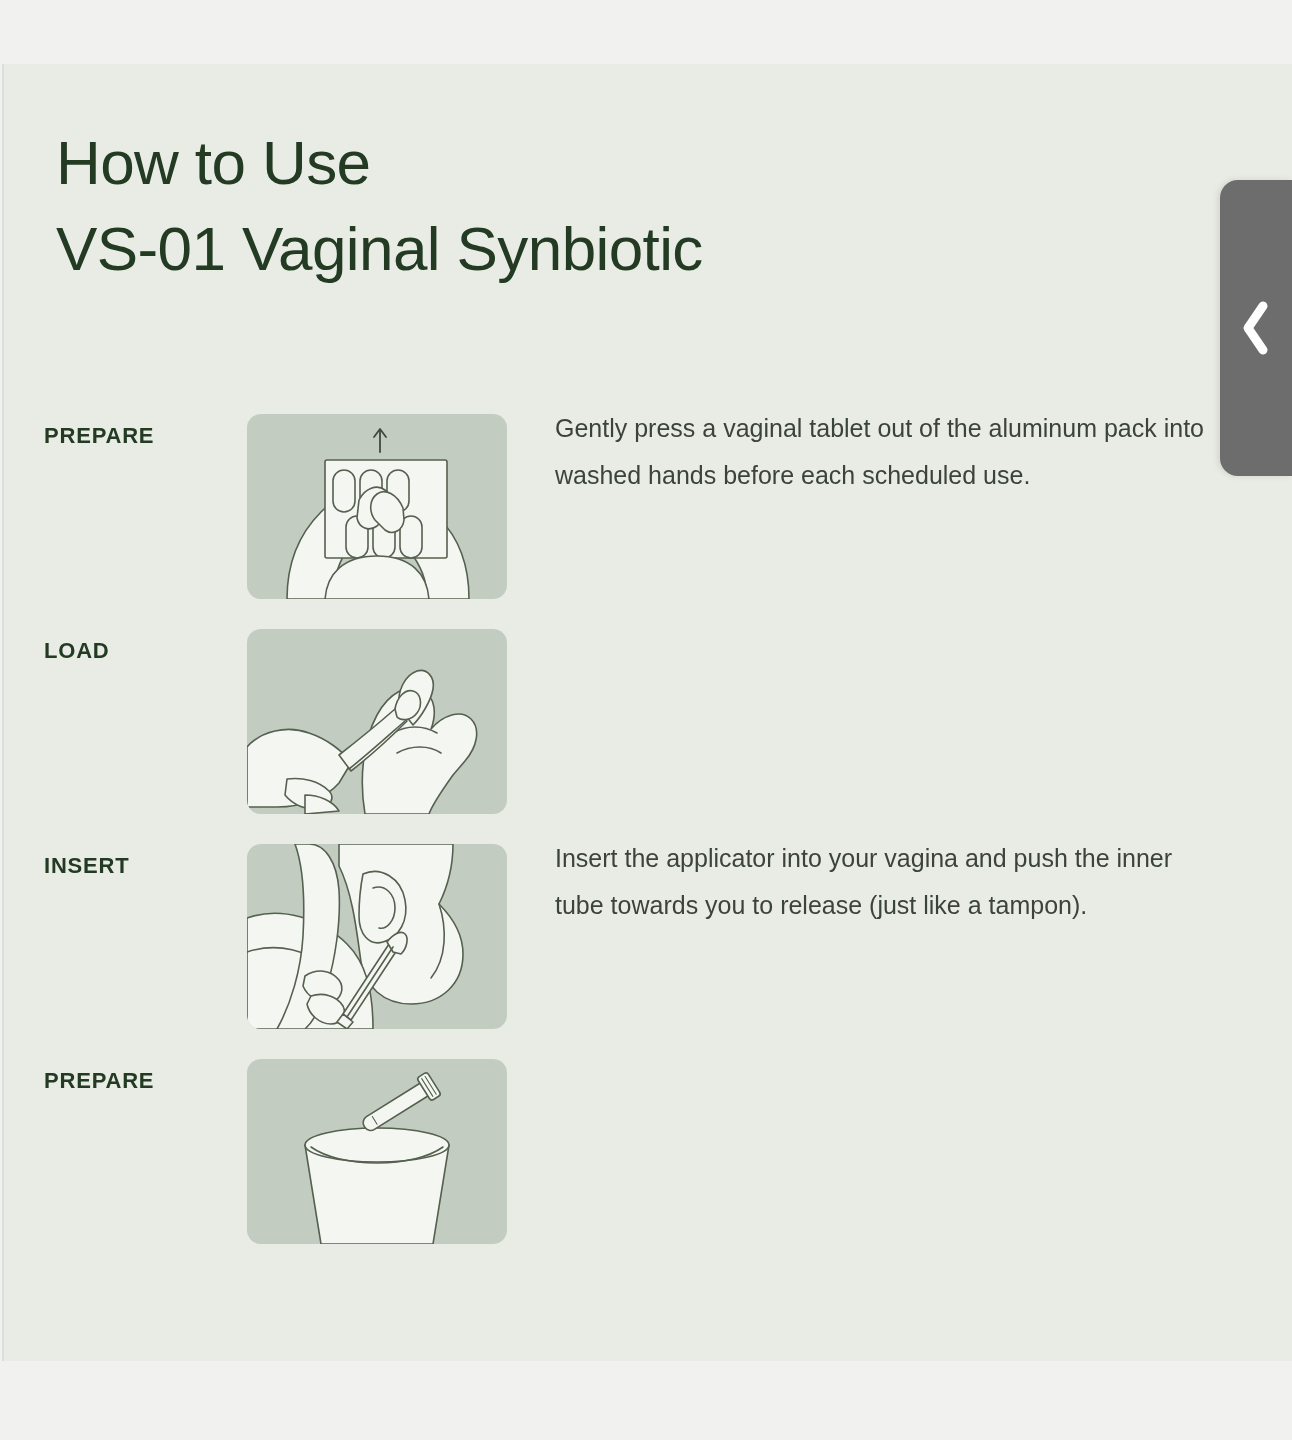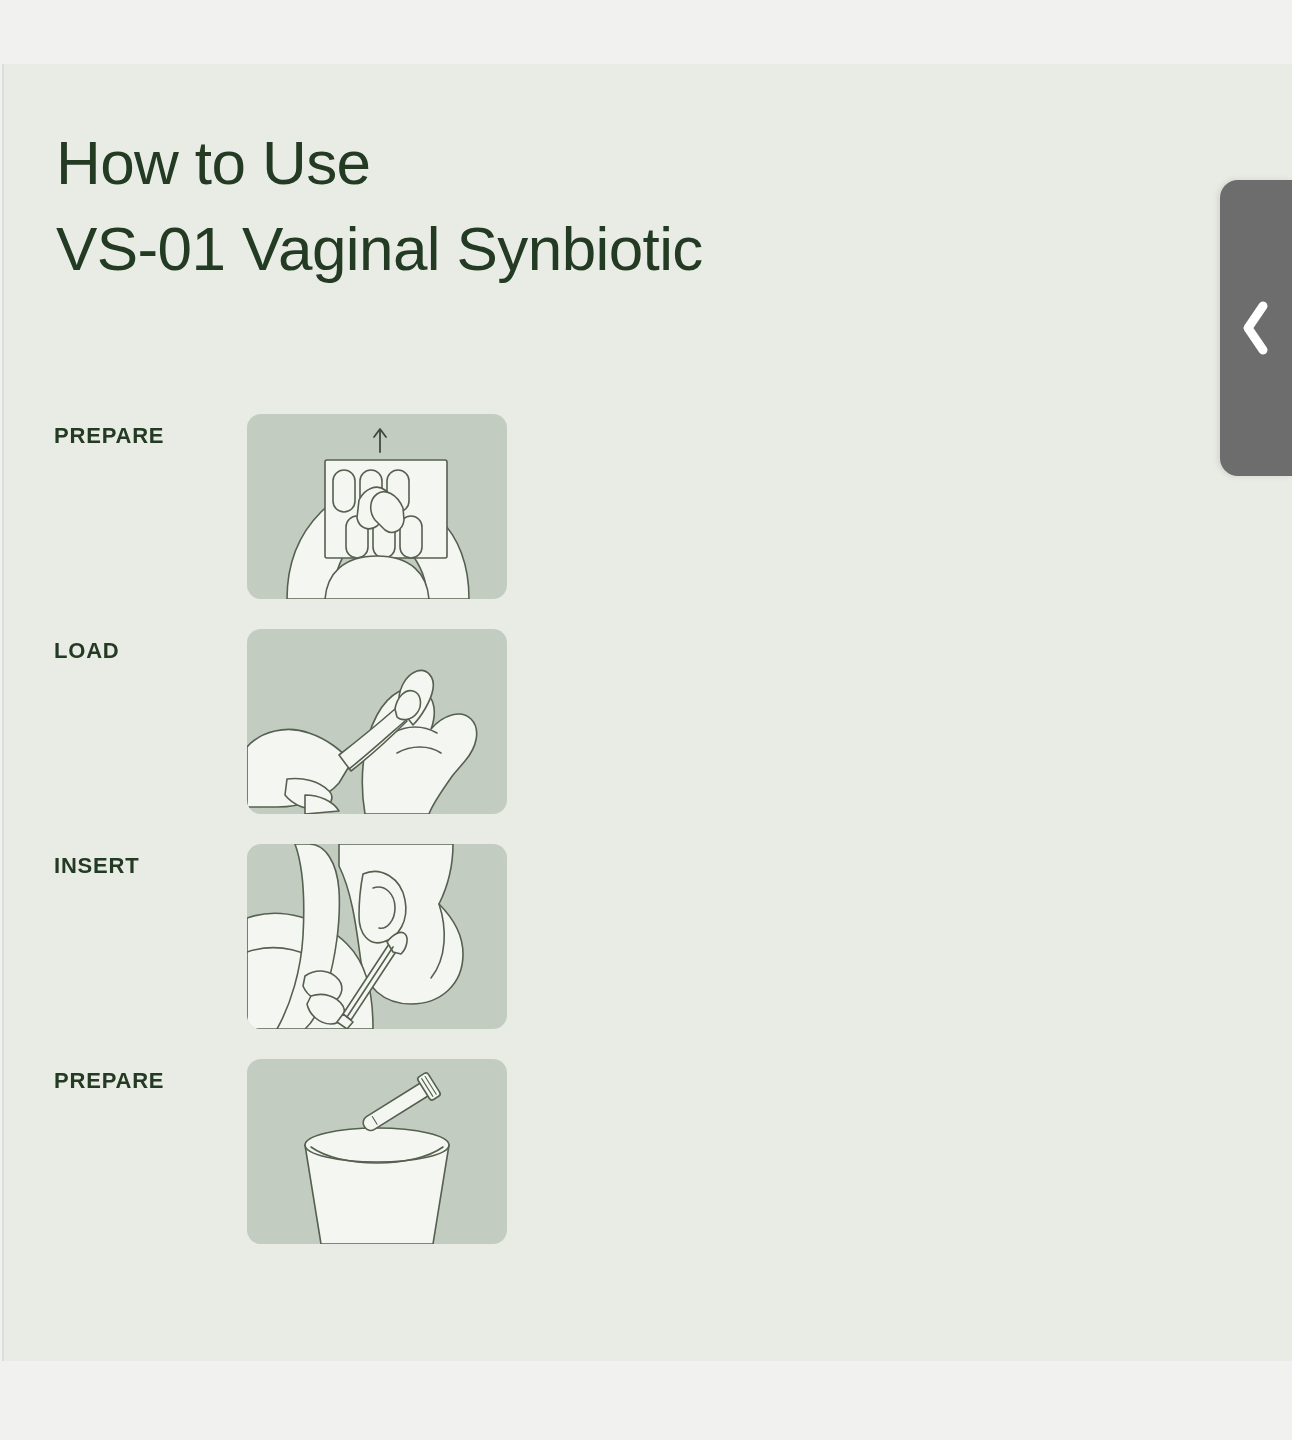--- a/index.html
+++ b/index.html
@@ -58,21 +58,21 @@
     left: 0;
     top: 349px;
     width: 100%;
   }
   .step-row {
     position: relative;
     height: 215px;
   }
   .step-label {
     position: absolute;
-    left: 50px;
+    left: 40px;
     top: 10px;
     width: 185px;
     color: #233a23;
     font-size: 22px;
     font-weight: bold;
     letter-spacing: 0.8px;
   }
   .step-figure {
     position: absolute;
     left: 243px;
@@ -154,20 +154,21 @@
 
               <path d="M78 185 C80 160 96 142 130 142 C164 142 180 160 182 185 Z"></path>
             </g>
 
             <g stroke="#3f4a3c" stroke-width="1.8" fill="none" stroke-linecap="round" stroke-linejoin="round">
               <line x1="133" y1="38" x2="133" y2="16"></line>
               <polyline points="127,23 133,15 139,23"></polyline>
             </g>
           </svg>
         </div>
+        <div class="step-text">Gently press a vaginal tablet out of the aluminum pack into washed hands before each scheduled use.</div>
       </div>
 
       <div class="step-row">
         <div class="step-label">LOAD</div>
         <div class="step-figure">
           <svg viewBox="0 0 260 185" xmlns="http://www.w3.org/2000/svg">
             <g fill="#f4f6f2" stroke="#55604f" stroke-width="1.6" stroke-linejoin="round" stroke-linecap="round">
 
               <path d="M118 185 C112 150 116 112 130 86 C142 64 160 54 176 62 C188 68 190 84 184 100
                        C196 86 214 80 224 90 C234 100 230 118 218 132 L206 146 C196 160 186 174 182 185 Z"></path>
@@ -219,20 +220,21 @@
               <path d="M96 170 L142 100 L150 106 L104 176 Z"></path>
 
               <path d="M140 98 C146 90 154 86 158 90 C162 94 160 104 154 110 L146 108 Z"></path>
 
               <path d="M96 170 L106 178 L100 185 L90 178 Z"></path>
 
               <path d="M100 173 L146 103" fill="none"></path>
             </g>
           </svg>
         </div>
+        <div class="step-text">Insert the applicator into your vagina and push the inner tube towards you to release (just like a tampon).</div>
       </div>
 
       <div class="step-row">
         <div class="step-label">PREPARE</div>
         <div class="step-figure">
           <svg viewBox="0 0 260 185" xmlns="http://www.w3.org/2000/svg">
             <g fill="#f4f6f2" stroke="#55604f" stroke-width="1.6" stroke-linejoin="round" stroke-linecap="round">
 
               <path d="M58 86 L202 86 L186 185 L74 185 Z"></path>
 

